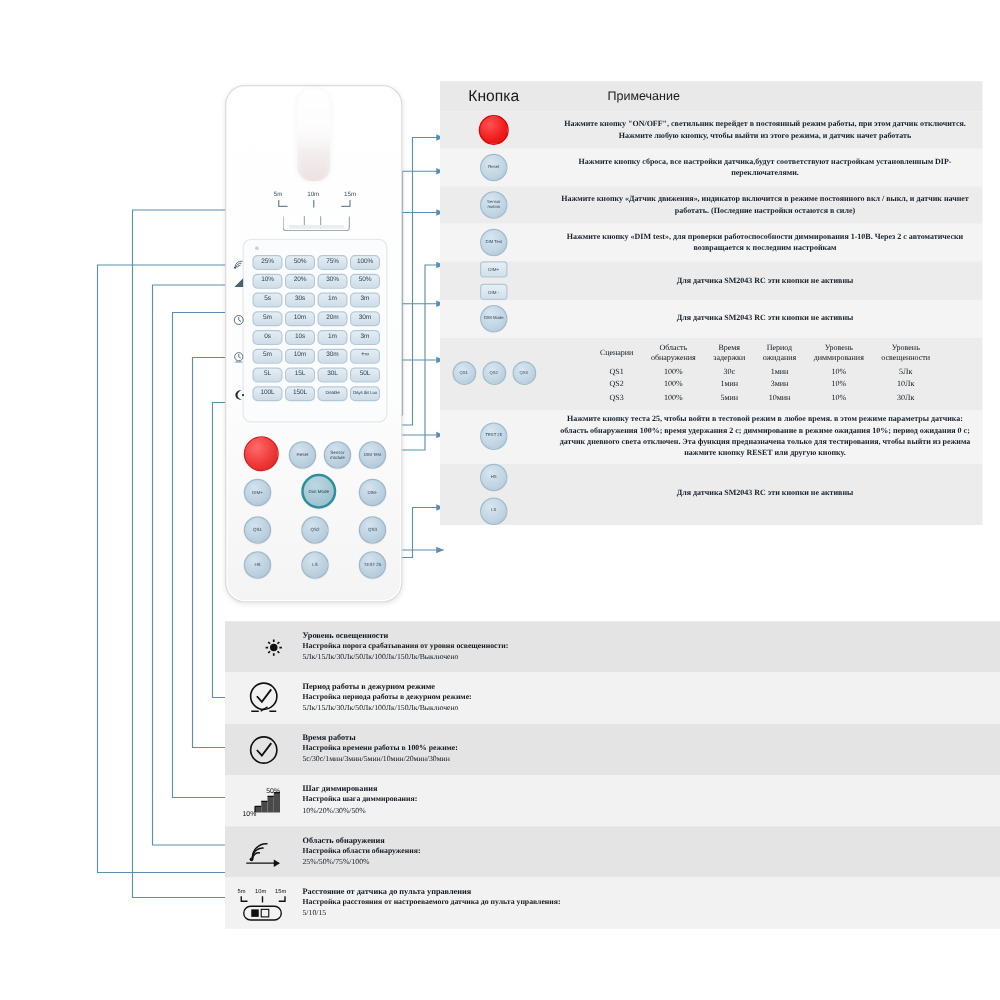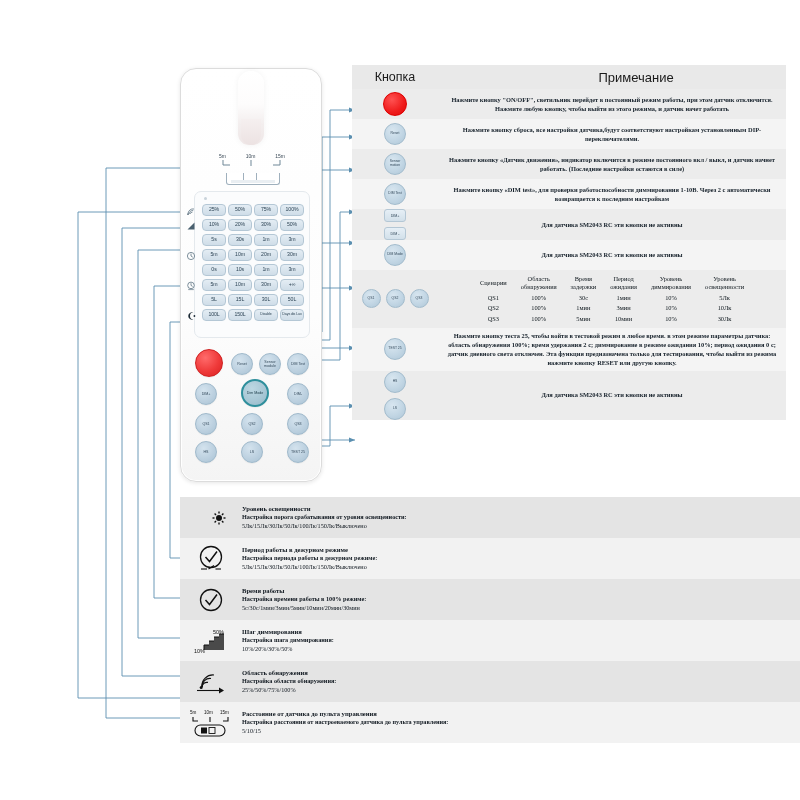--- a/index.html
+++ b/index.html
@@ -86,21 +86,21 @@
   .rbtn.dimmode{
     background:radial-gradient(circle at 38% 32%,#bcd7e2 0%,#a6c6d4 60%,#93b6c6 100%);
     border:2px solid #2e8f9c;color:#23424f;
   }
 
   
   .rtable{position:absolute;left:352px;top:65px;width:434px;}
   .rhead{display:flex;height:24px;background:#e9e9e9;align-items:center;gap:48px;}
   .rhead .h-btn{width:86px;text-align:center;font-size:12.5px;color:#1a1a1a;
     font-family:"Liberation Sans",sans-serif;}
-  .rhead .h-note{flex:1;text-align:center;font-size:13px;color:#1a1a1a;
+  .rhead .h-note{flex:1;text-align:left;font-size:10px;color:#1a1a1a;
     font-family:"Liberation Sans",sans-serif;}
   .rrow{display:flex;align-items:center;min-height:30px;}
   .rrow.odd{background:#ececec;}
   .rrow.even{background:#f4f4f4;}
   .rcell-btn{width:86px;display:flex;flex-direction:column;align-items:center;
     justify-content:center;gap:5px;flex-shrink:0;}
   .rcell-note{flex:1;text-align:center;font-size:6.4px;color:#16212b;
     line-height:1.45;padding:3px 8px;font-weight:bold;}
   .chip-round{
     width:20px;height:20px;border-radius:50%;

